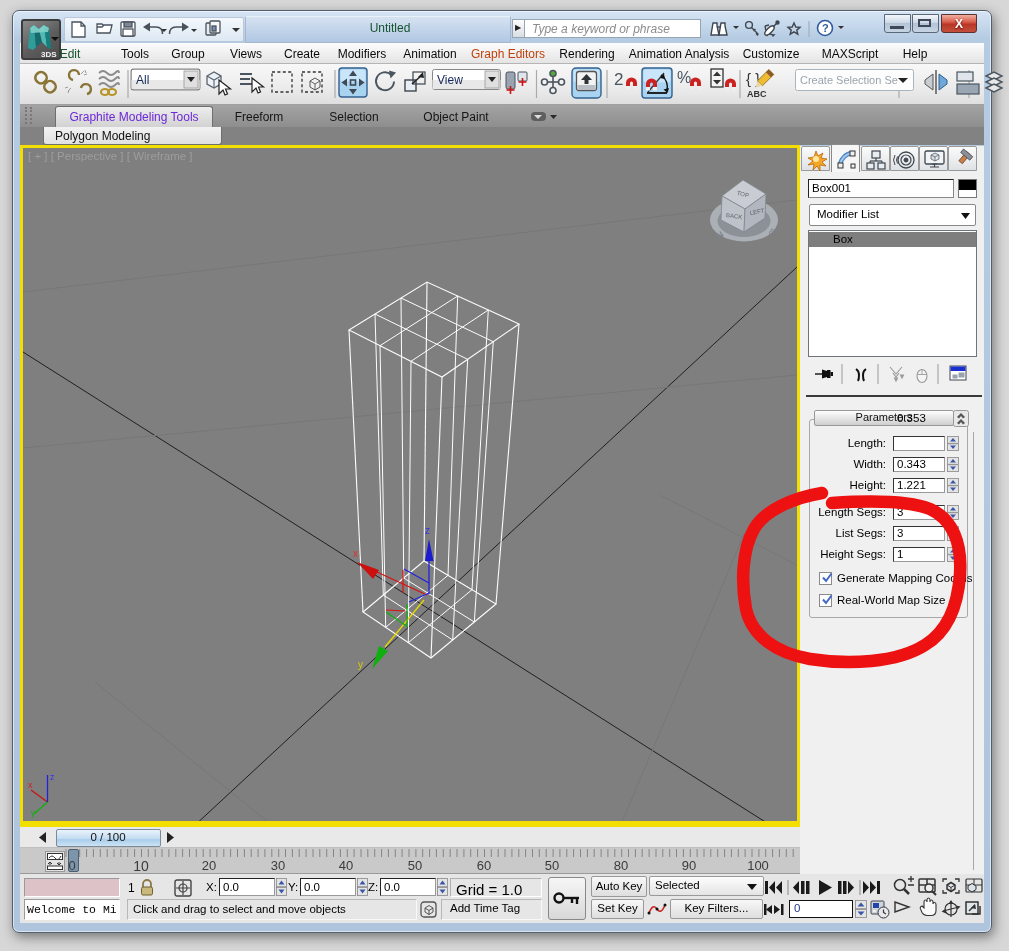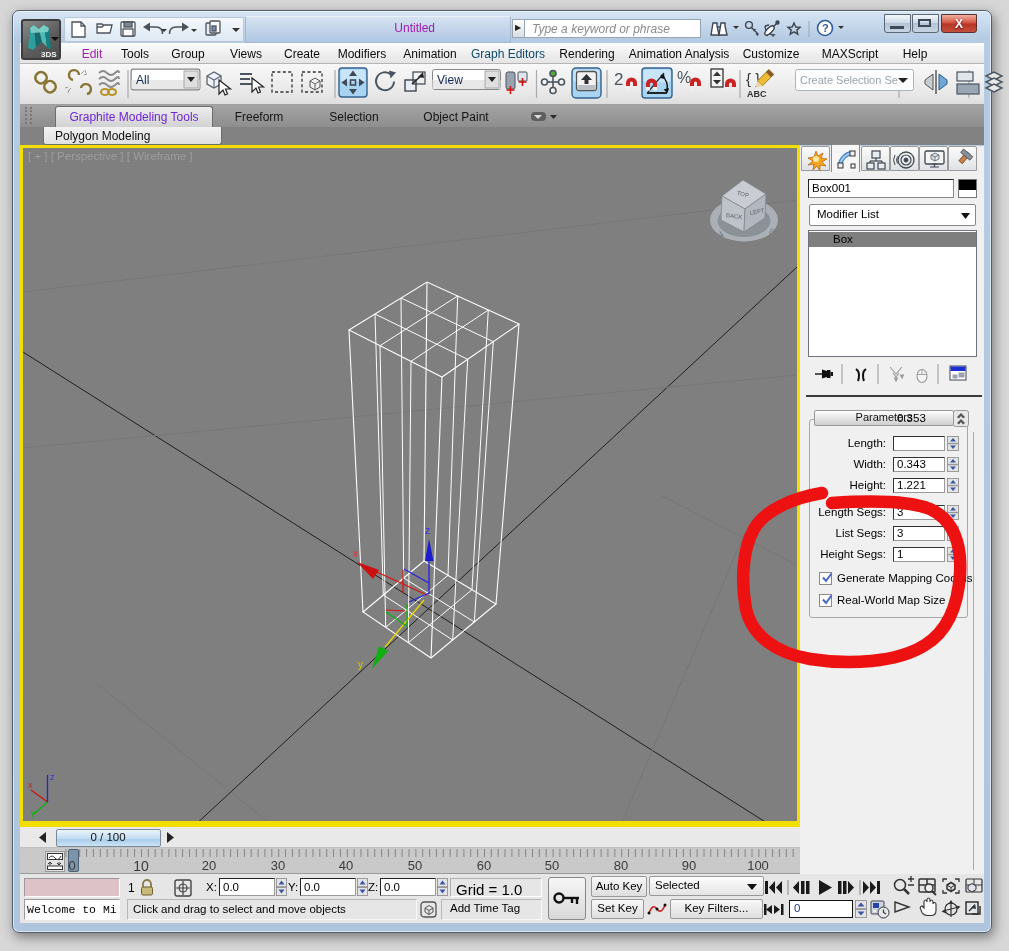--- a/index.html
+++ b/index.html
@@ -7,21 +7,21 @@
 .txt{position:absolute;white-space:nowrap}
 svg{position:absolute;overflow:visible}
 </style></head><body>
 
 <div class="abs" style="left:12px;top:10px;width:980px;height:923px;border-radius:7px;
  background:linear-gradient(#d6e5f5,#b5cbe2 28px,#aec5dd);border:1px solid #525f6e;
  box-shadow:2px 4px 12px rgba(40,40,40,0.55), inset 0 0 0 1px rgba(255,255,255,0.55);"></div>
 
 <div class="abs" style="left:64px;top:17px;width:180px;height:25px;background:linear-gradient(#f4f8fc,#dde8f3);border:1px solid #b8c8da;border-radius:2px"></div>
 <div class="abs" style="left:245px;top:16px;width:266px;height:27px;background:linear-gradient(#d6e2f1,#b0c7e3);border:1px solid #a4b7cc;border-top:1px solid #e8f0f8"></div>
-<div class="txt" style="left:345px;top:21px;width:90px;text-align:right;font-size:12px;color:#a21caf">Untitled</div>
+<div class="txt" style="left:345px;top:21px;width:90px;text-align:center;font-size:12px;color:#14532d">Untitled</div>
 
 <div class="abs" style="left:21px;top:19px;width:40px;height:41px;border:2px solid #3c3c3c;border-radius:3px;background:linear-gradient(145deg,#8a8a8a,#5c5c5c 55%,#4c4c4c);z-index:6">
 <svg width="36" height="37" viewBox="0 0 36 37" style="left:1px;top:1px">
 <g>
 <path d="M4 26 L6 6 L10 3 L12 25 L9 28 Z" fill="#2f9e9a"></path>
 <path d="M12 25 L10 3 L15 7 L18 20 Z" fill="#16696c"></path>
 <path d="M18 20 L15 7 L20 3 L23 25 Z" fill="#4fbab4"></path>
 <path d="M23 25 L20 3 L25 6 L27 26 L25 27 Z" fill="#157f7f"></path>
 <path d="M6 6 L10 3 L15 7 L20 3 L25 6 L24 10 L7 11 Z" fill="#7fd0c9" opacity="0.92"></path>
 </g>
@@ -81,28 +81,28 @@
 </svg>
 
 <div class="abs" style="left:884px;top:14px;width:27px;height:19px;background:linear-gradient(#f4f7fa,#cdd9e6 45%,#b4c4d6 50%,#c6d4e2);border:1px solid #5b6878;border-radius:0 0 3px 3px"></div>
 <div class="abs" style="left:890px;top:26px;width:14px;height:3px;background:#3e4856"></div>
 <div class="abs" style="left:912px;top:14px;width:27px;height:19px;background:linear-gradient(#f4f7fa,#cdd9e6 45%,#b4c4d6 50%,#c6d4e2);border:1px solid #5b6878;border-radius:0 0 3px 3px"></div>
 <div class="abs" style="left:918px;top:19px;width:13px;height:8px;border:2px solid #3e4856;background:transparent"></div>
 <div class="abs" style="left:941px;top:14px;width:36px;height:19px;background:linear-gradient(#f0b0a0,#d95f4d 40%,#b83626 55%,#c4503c);border:1px solid #5b3030;border-radius:0 0 3px 3px"></div>
 <div class="txt" style="left:959px;top:17px;transform:translateX(-50%);font-size:12px;font-weight:bold;color:#fff;text-shadow:0 1px 2px #601;">X</div>
 
 <div class="abs" style="left:20px;top:43px;width:964px;height:21px;background:linear-gradient(#fcfcfc,#e4e4e4);border-bottom:1px solid #b5b5b5"></div>
-<div class="txt" style="left:92px;top:47px;transform:translateX(-50%);font-size:12px;color:#a21caf">Edit</div>
+<div class="txt" style="left:70px;top:47px;transform:translateX(-50%);font-size:12px;color:#14532d">Edit</div>
 <div class="txt" style="left:135px;top:47px;transform:translateX(-50%);font-size:12px;color:#0a0a0a">Tools</div>
 <div class="txt" style="left:188px;top:47px;transform:translateX(-50%);font-size:12px;color:#0a0a0a">Group</div>
 <div class="txt" style="left:246px;top:47px;transform:translateX(-50%);font-size:12px;color:#0a0a0a">Views</div>
 <div class="txt" style="left:302px;top:47px;transform:translateX(-50%);font-size:12px;color:#0a0a0a">Create</div>
 <div class="txt" style="left:362px;top:47px;transform:translateX(-50%);font-size:12px;color:#0a0a0a">Modifiers</div>
 <div class="txt" style="left:430px;top:47px;transform:translateX(-50%);font-size:12px;color:#0a0a0a">Animation</div>
-<div class="txt" style="left:508px;top:47px;transform:translateX(-50%);font-size:12px;color:#0c4a6e">Graph Editors</div>
+<div class="txt" style="left:508px;top:47px;transform:translateX(-50%);font-size:12px;color:#c2410c">Graph Editors</div>
 <div class="txt" style="left:587px;top:47px;transform:translateX(-50%);font-size:12px;color:#0a0a0a">Rendering</div>
 <div class="txt" style="left:679px;top:47px;transform:translateX(-50%);font-size:12px;color:#0a0a0a">Animation Analysis</div>
 <div class="txt" style="left:771px;top:47px;transform:translateX(-50%);font-size:12px;color:#0a0a0a">Customize</div>
 <div class="txt" style="left:850px;top:47px;transform:translateX(-50%);font-size:12px;color:#0a0a0a">MAXScript</div>
 <div class="txt" style="left:915px;top:47px;transform:translateX(-50%);font-size:12px;color:#0a0a0a">Help</div>
 <div class="abs" style="left:20px;top:64px;width:964px;height:41px;background:linear-gradient(#f8f8f8,#e9e9e9 70%,#dedede);border-bottom:1px solid #9f9f9f"></div>
 <svg class="abs" style="left:20px;top:64px" width="964" height="41" viewBox="0 0 964 41">
 <line x1="108" y1="6" x2="108" y2="34" stroke="#aaa" stroke-width="1.2"></line>
 <line x1="315" y1="6" x2="315" y2="34" stroke="#aaa" stroke-width="1.2"></line>
 <line x1="516.5" y1="6" x2="516.5" y2="34" stroke="#aaa" stroke-width="1.2"></line>

